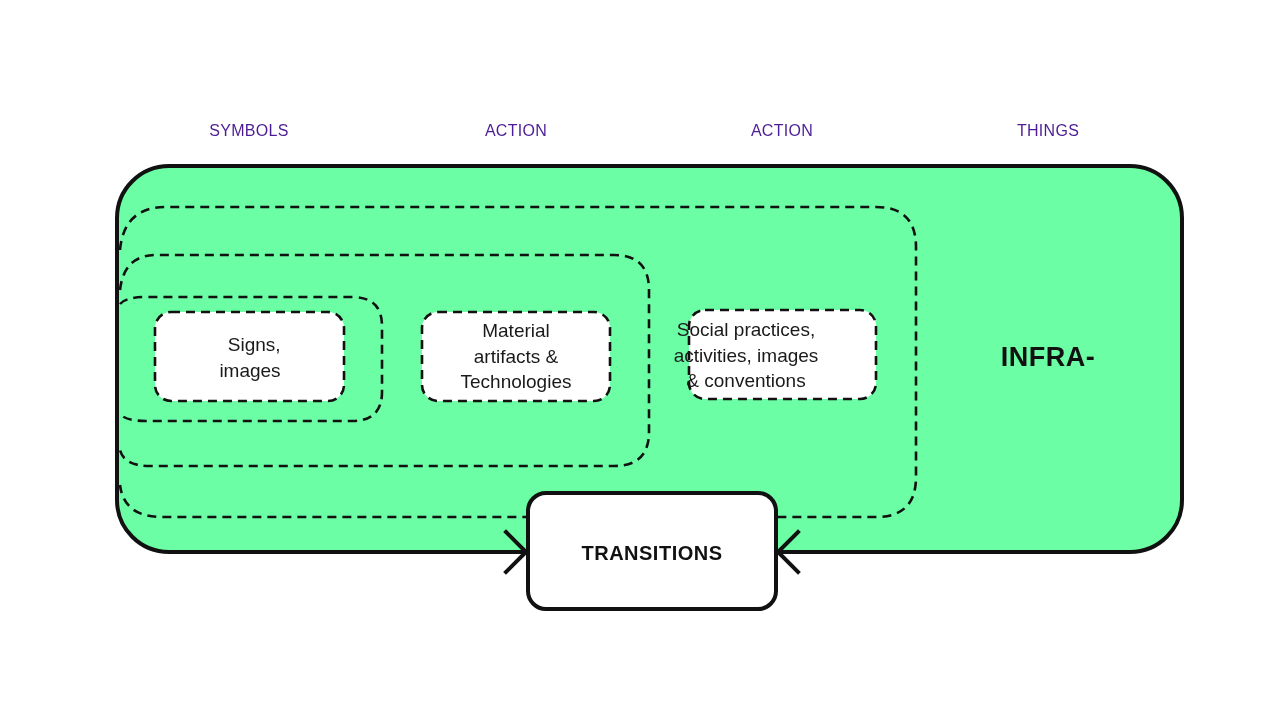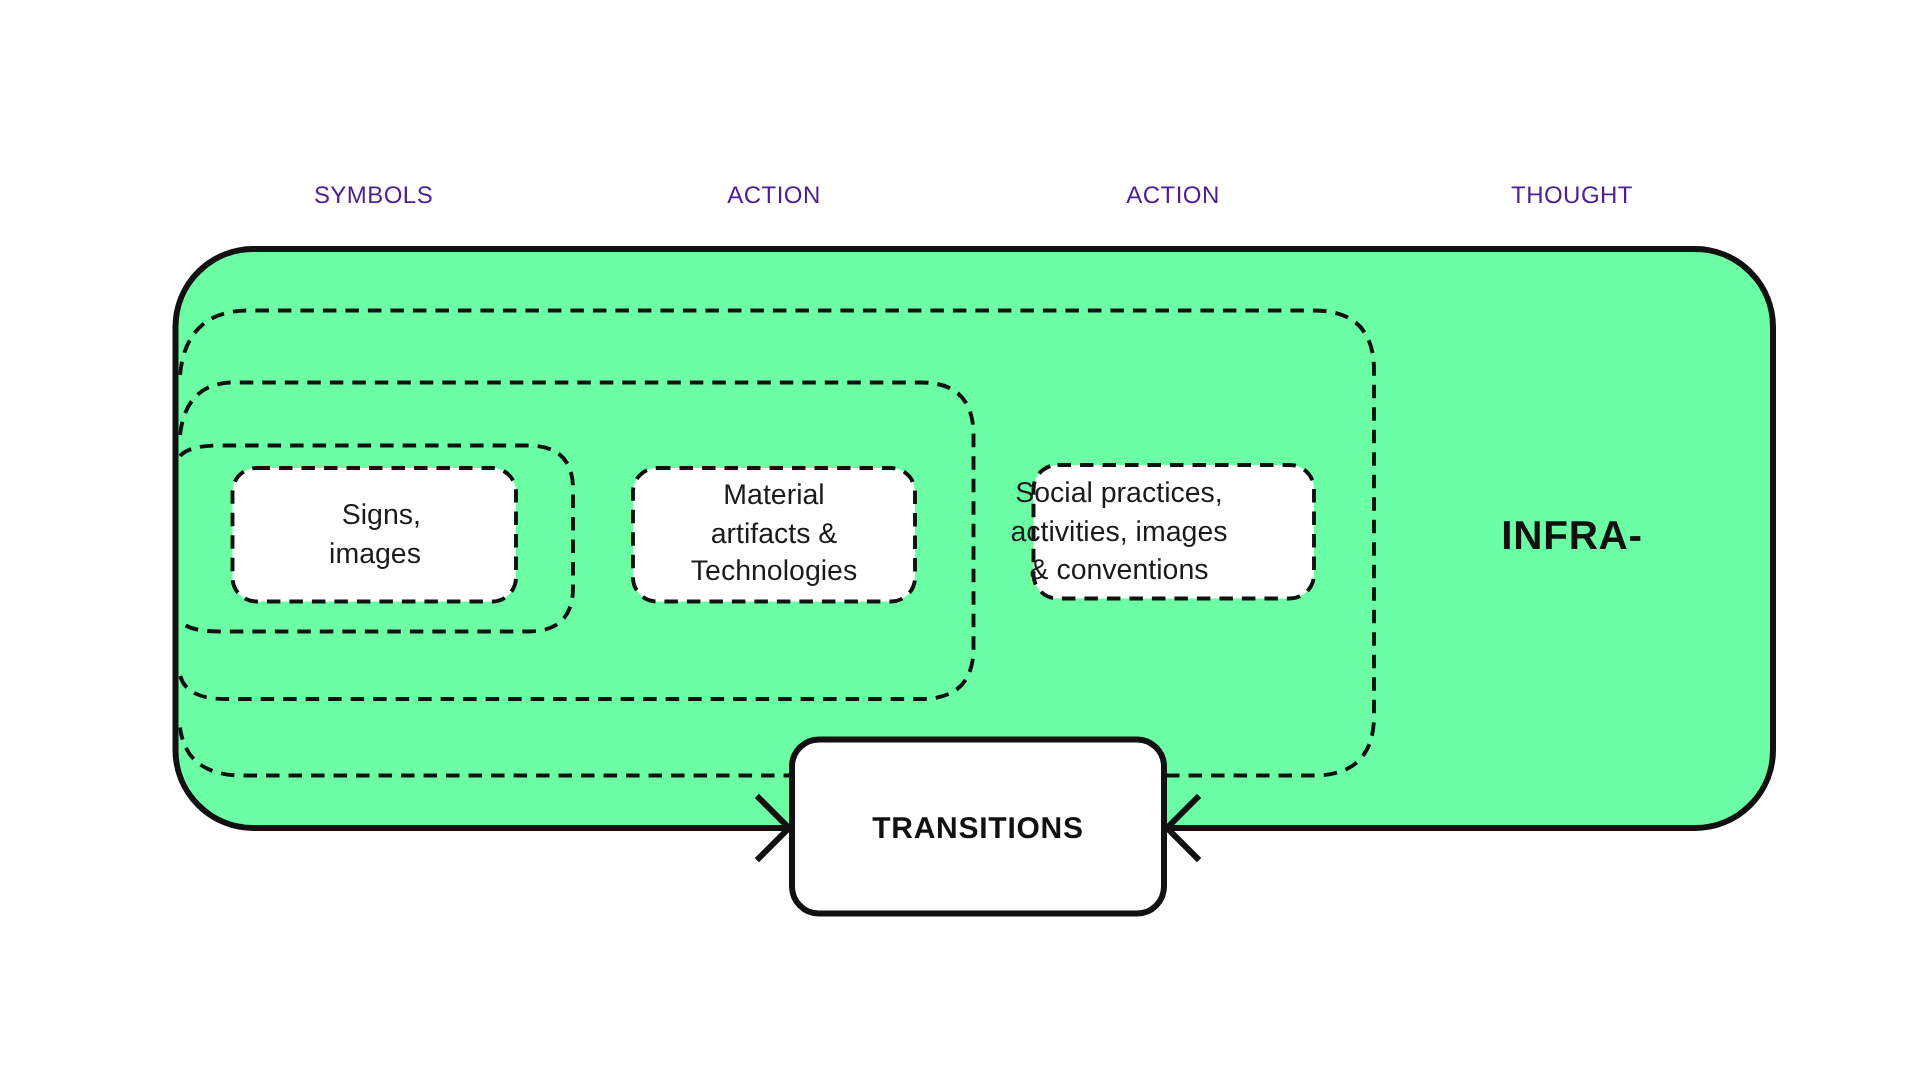--- a/index.html
+++ b/index.html
@@ -33,21 +33,21 @@
 
   <rect x="528" y="493" width="248" height="116" rx="18" ry="18" fill="#fff" stroke="#111" stroke-width="4"></rect>
 
   <polyline points="506,532 526,552 506,572" fill="none" stroke="#111" stroke-width="4" stroke-linecap="square"></polyline>
   <polyline points="798,532 778,552 798,572" fill="none" stroke="#111" stroke-width="4" stroke-linecap="square"></polyline>
 </svg>
 
 <div class="col-label" style="left:249px;">SYMBOLS</div>
 <div class="col-label" style="left:516px;">ACTION</div>
 <div class="col-label" style="left:782px;">ACTION</div>
-<div class="col-label" style="left:1048px;">THOUGHT</div>
+<div class="col-label" style="left:1048px;">THINGS</div>
 
 <div class="box-text" style="left:250px; top:357px;text-align:right;">
   <div>Signs,</div>
   <div>images</div>
 </div>
 <div class="box-text" style="left:516px; top:356px;">
   <div>Material</div>
   <div>artifacts &amp;</div>
   <div>Technologies</div>
 </div>

